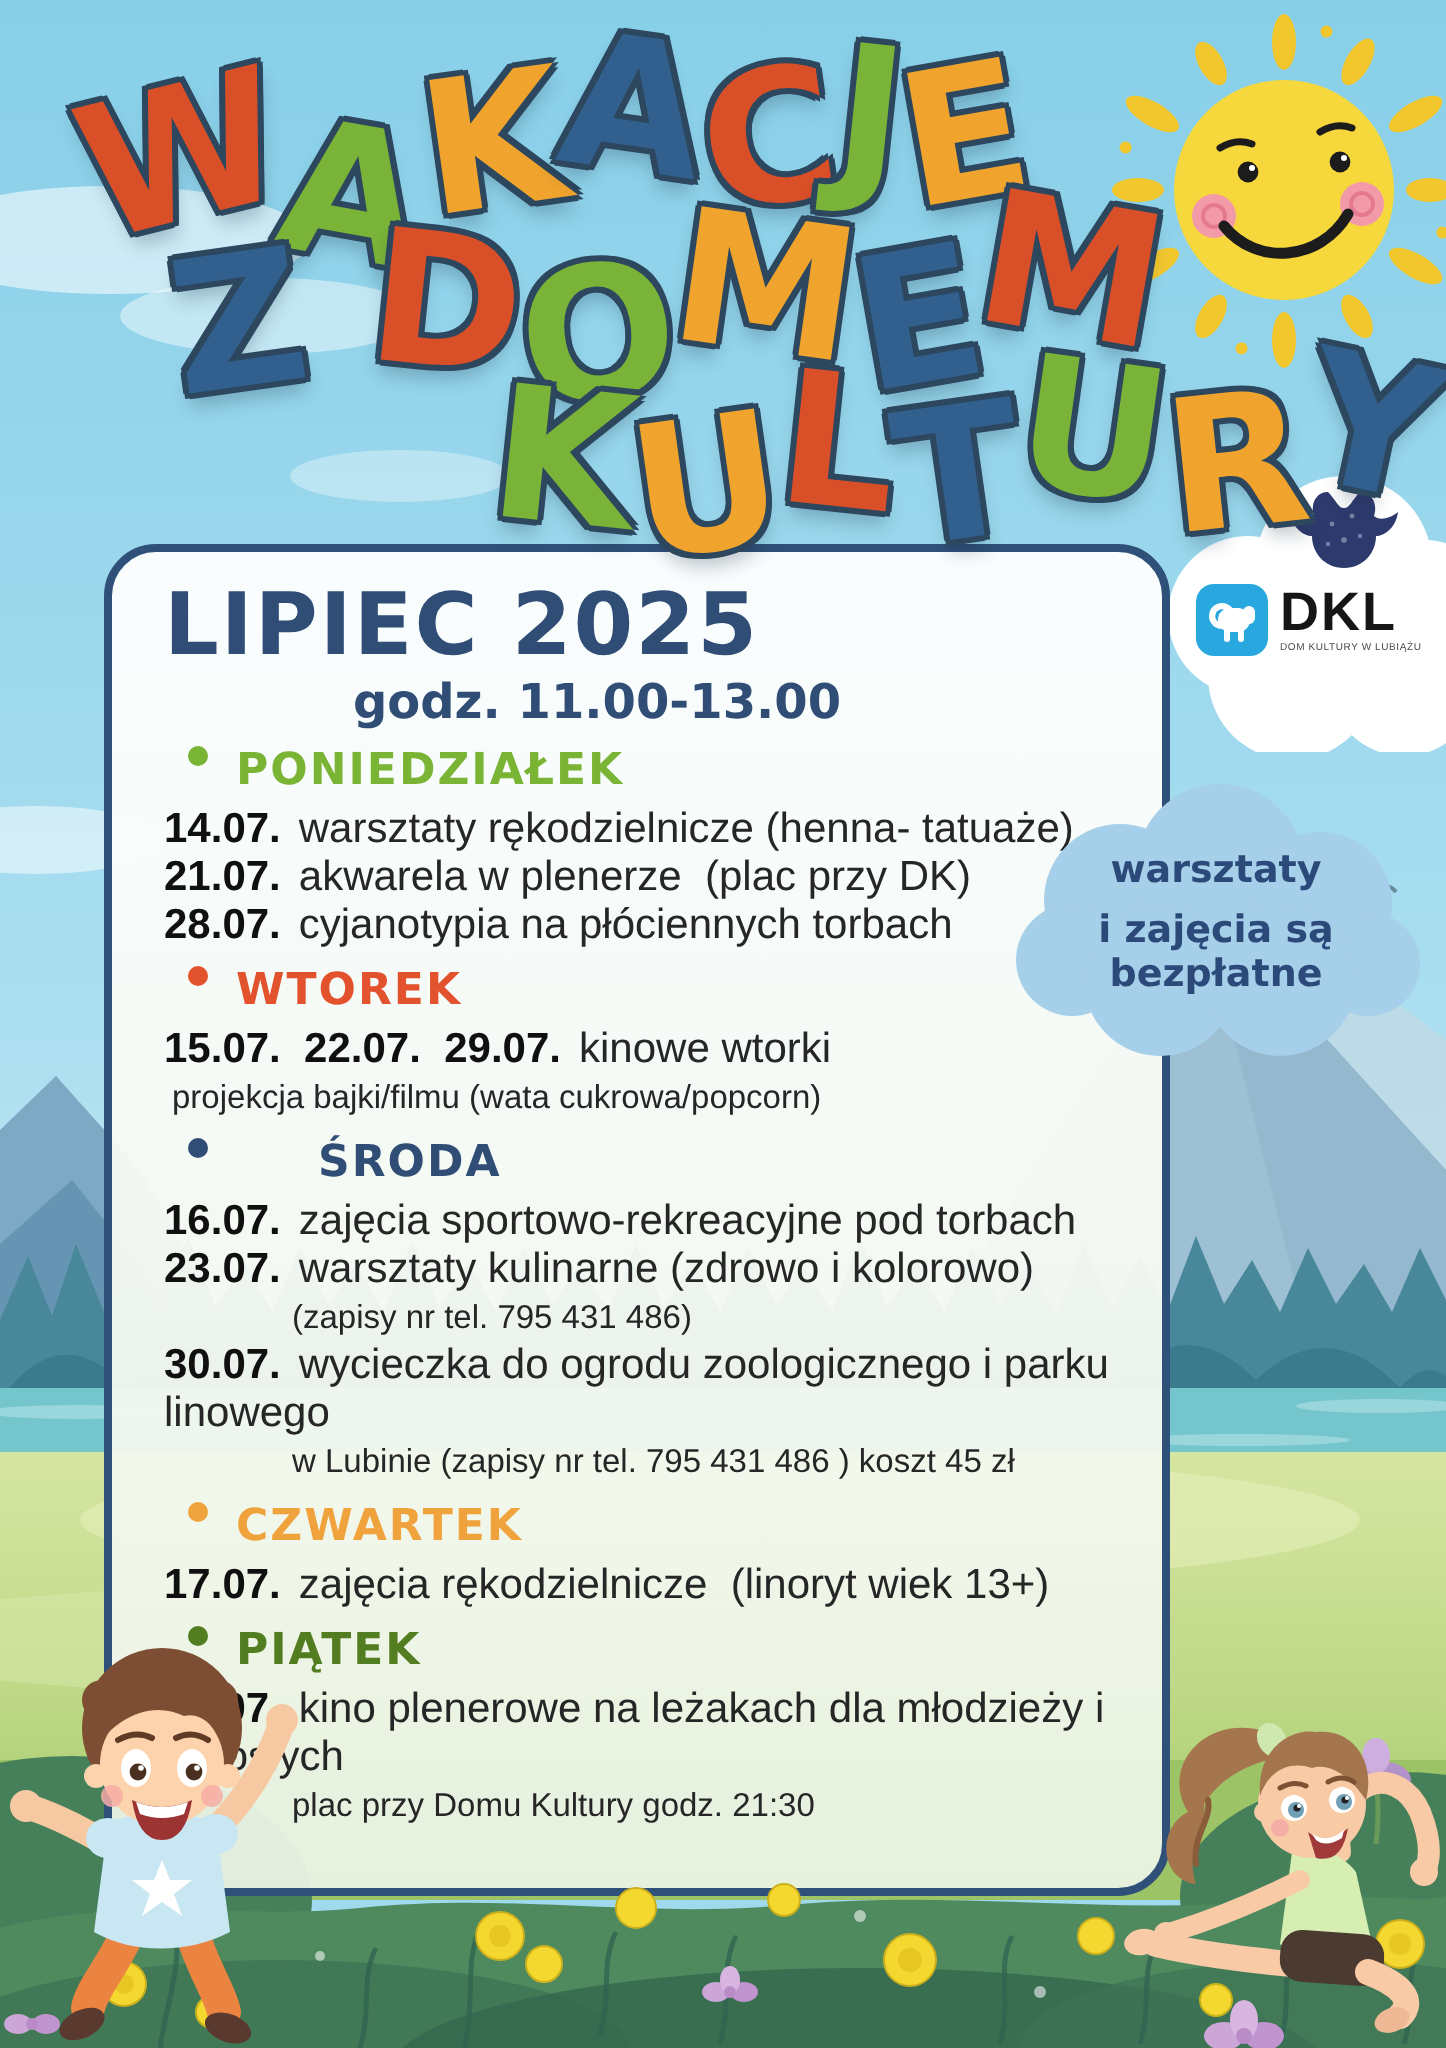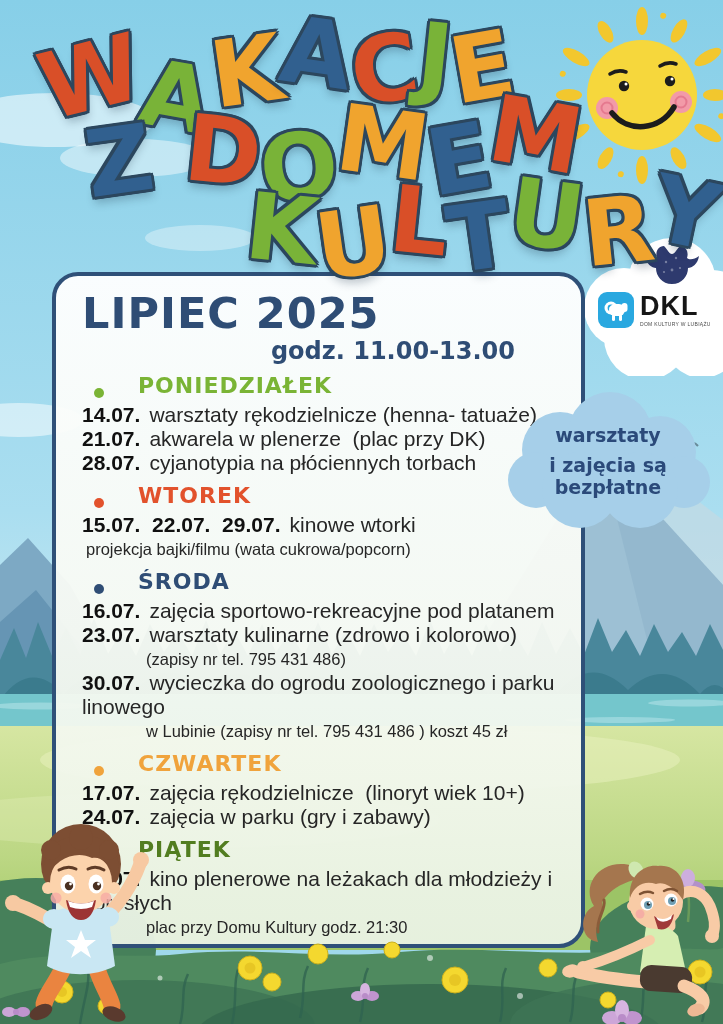--- a/index.html
+++ b/index.html
@@ -32,23 +32,23 @@
   .logo-abbr{font-family:"Liberation Sans",sans-serif;font-weight:bold;font-size:27px;color:#161616;letter-spacing:1px;line-height:1;}
   .logo-caption{font-size:5px;color:#4a4a4a;letter-spacing:.3px;margin-top:1px;white-space:nowrap;}
   
   #card{
     left:52px;top:272px;width:533px;height:676px;z-index:2;
     background:linear-gradient(180deg,rgba(255,255,255,.95) 0%,rgba(247,250,243,.95) 55%,rgba(234,243,228,.95) 100%);
     border:4px solid #2f5078;border-radius:26px;box-sizing:border-box;
     padding:14px 16px 0 26px;overflow:hidden;
   }
   .month-title{font-family:"DejaVu Sans",sans-serif;font-weight:bold;font-size:43px;color:#2f4d75;letter-spacing:1px;line-height:1.1;}
-  .hours{font-family:"DejaVu Sans",sans-serif;font-weight:bold;font-size:24px;color:#2f4d75;text-align:right;padding-right:50px;margin-top:0px;}
+  .hours{font-family:"DejaVu Sans",sans-serif;font-weight:bold;font-size:24px;color:#2f4d75;text-align:center;padding-right:50px;margin-top:0px;}
   .day-section{margin-top:6px;}
-  .day-heading{display:flex;align-items:flex-end;margin:8px 0 5px 12px;gap:20px;}
+  .day-heading{display:flex;align-items:flex-start;margin:8px 0 5px 12px;}
   .bullet{width:10px;height:10px;border-radius:50%;margin-right:14px;flex:0 0 auto;}
   .day-label{font-family:"DejaVu Sans",sans-serif;font-weight:bold;font-size:22px;letter-spacing:1px;}
   .sched-row{font-size:21px;line-height:24px;color:#262626;white-space:pre-wrap;}
   .date{font-weight:bold;color:#101010;margin-right:9px;white-space:pre;}
   .note{font-size:16.5px;line-height:24px;color:#262626;padding-left:64px;white-space:pre-wrap;}
   .note.flush{padding-left:4px;}
   .validity{font-weight:bold;font-size:19px;color:#111;text-align:center;margin-top:9px;}
   
   #free-cloud{left:498px;top:392px;width:220px;height:146px;z-index:3;}
   #free-cloud .cloud-text{position:absolute;width:100%;text-align:center;
@@ -249,35 +249,34 @@
         <div class="day-heading">
           <span class="bullet" style="background: rgb(226, 82, 44);"></span>
           <span class="day-label" style="color: rgb(226, 82, 44);">WTOREK</span>
         </div>
         <div class="sched-row"><span class="date">15.07.  22.07.  29.07.</span><span class="item-text">kinowe wtorki</span></div>
         <div class="note flush">projekcja bajki/filmu (wata cukrowa/popcorn)</div>
       </section>
       <section class="day-section">
         <div class="day-heading">
           <span class="bullet" style="background: rgb(47, 77, 117);"></span>
-          <span class="day-label" style="color: rgb(47, 77, 117);">ŚRODA</span>
+          <span class="day-label" style="color: rgb(47, 77, 117); margin-left: 41px;">ŚRODA</span>
         </div>
-        <div class="sched-row"><span class="date">16.07.</span><span class="item-text">zajęcia sportowo-rekreacyjne pod platanem</span></div>
+        <div class="sched-row"><span class="date">16.07.</span><span class="item-text">zajęcia sportowo-rekreacyjne pod torbach</span></div>
         <div class="sched-row"><span class="date">23.07.</span><span class="item-text">warsztaty kulinarne (zdrowo i kolorowo)</span></div>
         <div class="note">(zapisy nr tel. 795 431 486)</div>
         <div class="sched-row"><span class="date">30.07.</span><span class="item-text">wycieczka do ogrodu zoologicznego i parku linowego</span></div>
         <div class="note">w Lubinie (zapisy nr tel. 795 431 486 ) koszt 45 zł</div>
       </section>
       <section class="day-section">
         <div class="day-heading">
           <span class="bullet" style="background: rgb(240, 163, 60);"></span>
           <span class="day-label" style="color: rgb(240, 163, 60);">CZWARTEK</span>
         </div>
-        <div class="sched-row"><span class="date">17.07.</span><span class="item-text">zajęcia rękodzielnicze  (linoryt wiek 10+)</span></div>
-        <div class="sched-row"><span class="date">24.07.</span><span class="item-text">zajęcia w parku (gry i zabawy)</span></div>
+        <div class="sched-row"><span class="date">17.07.</span><span class="item-text">zajęcia rękodzielnicze  (linoryt wiek 13+)</span></div>
       </section>
       <section class="day-section">
         <div class="day-heading">
           <span class="bullet" style="background: rgb(82, 125, 32);"></span>
           <span class="day-label" style="color: rgb(82, 125, 32);">PIĄTEK</span>
         </div>
         <div class="sched-row"><span class="date">25.07.</span><span class="item-text">kino plenerowe na leżakach dla młodzieży i dorosłych</span></div>
         <div class="note">plac przy Domu Kultury godz. 21:30</div>
       </section>
     </div>

